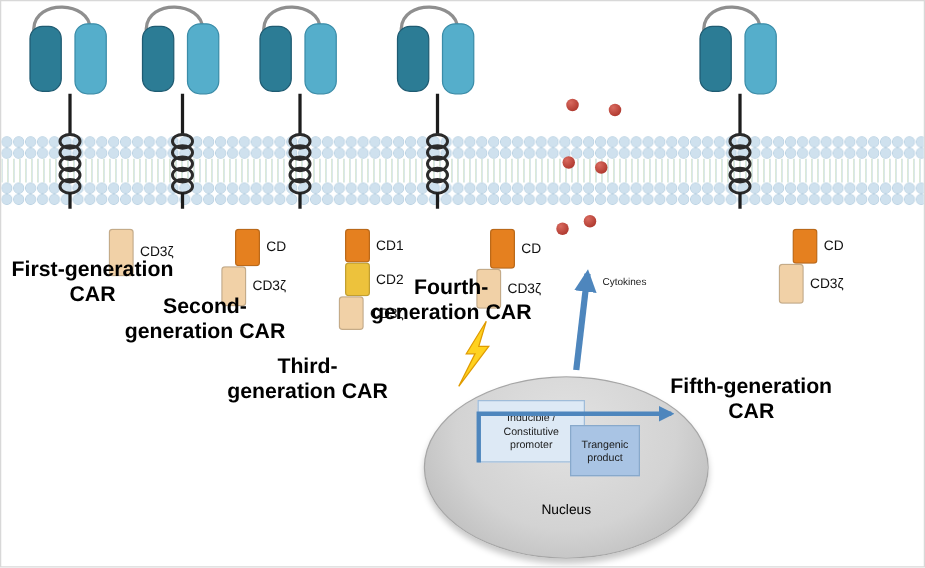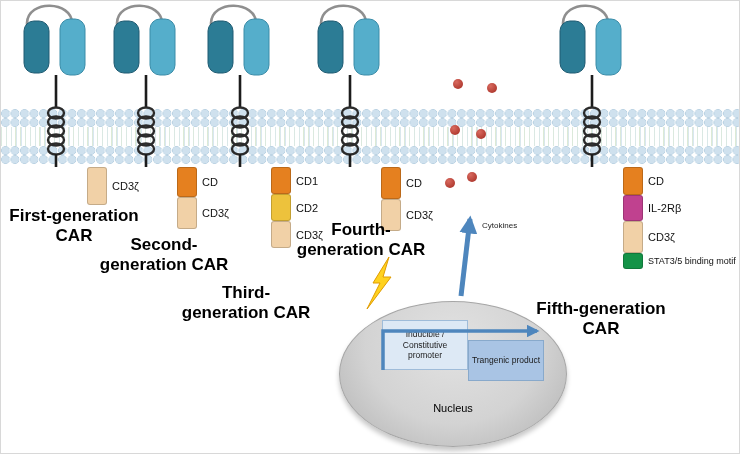--- a/index.html
+++ b/index.html
@@ -10,21 +10,21 @@
   .membrane { position:absolute; left:0; top:108px; width:740px; z-index:1; }
   .heads { height:18px;
     background-image: radial-gradient(circle at 4.5px 4.5px, #cfe1ee 3.6px, #b9d1e2 4.1px, rgba(0,0,0,0) 4.7px);
     background-size: 9.5px 9px; }
   .tails { height:19px;
     background-image: repeating-linear-gradient(90deg, #dcead3 0, #d9e7f1 1.3px, rgba(0,0,0,0) 1.3px, rgba(0,0,0,0) 4.8px); }
 
   
   .car { position:absolute; top:6px; width:90px; z-index:3; }
   .receptor { position:absolute; left:0; top:0; overflow:visible; }
-  .domain-stack { position:absolute; left:31px; top:160px; display:flex; flex-direction:column; align-items:flex-start;padding-left:41px; }
+  .domain-stack { position:absolute; left:31px; top:176px; display:flex; flex-direction:column; align-items:flex-end;padding-left:41px; }
   .dom-row { display:flex; align-items:center; gap:5px; }
   .dom-box { width:20px; border-radius:3px; border:1px solid rgba(0,0,0,0.18); }
   .tan     { background:#f1d1a7; }
   .orange  { background:#e5801f; }
   .yellow  { background:#edc23c; }
   .magenta { background:#c0418f; }
   .green   { background:#149348; }
   .dom-label { font-size:11px; color:#111; white-space:nowrap; }
   .car-title { position:absolute; width:130px; text-align:center; font-size:17px; font-weight:bold; color:#000; line-height:1.18; }
 
@@ -33,21 +33,21 @@
     background: radial-gradient(circle at 35% 30%, #d96a5f, #b03a30 75%); }
   .cytokines-label { position:absolute; left:481px; top:179px; font-size:8px; color:#222; z-index:3;margin-top:41px; }
 
   
   .nucleus { position:absolute; left:338px; top:300px; width:228px; height:146px; border-radius:50%;
     background: radial-gradient(ellipse at 50% 30%, #e2e2e2 0%, #d3d3d3 55%, #b0b0b0 100%);
     border:1px solid #a6a6a6; box-shadow: 0 4px 5px rgba(0,0,0,0.22); z-index:2; }
   .gene-box { position:absolute; display:flex; align-items:center; justify-content:center; text-align:center;
     font-size:8.5px; line-height:1.25; color:#1a1a1a; padding:2px; }
   .promoter { left:42px; top:18px; width:86px; height:50px; background:#dde9f5; border:1px solid #9fbcd9; }
-  .product  { left:128px; top:38px; width:76px; height:41px; background:#a9c4e4; border:1px solid #88a9cb; }
+  .product  { left:116px; top:38px; width:56px; height:41px; background:#a9c4e4; border:1px solid #88a9cb; }
   .nucleus-label { position:absolute; left:0; right:0; top:100px; text-align:center; font-weight:normal; font-size:11px; color:#000; }
 
   .overlay { position:absolute; left:0; top:0; pointer-events:none; z-index:4; }
 </style>
 </head>
 <body>
 
 <div id="canvas">
 
   <div class="membrane">
@@ -192,30 +192,22 @@
         <ellipse cx="41" cy="142" rx="8" ry="5.5"></ellipse>
       </g>
       <line x1="41" y1="147" x2="41" y2="160" stroke="#1c1c1c" stroke-width="2.6"></line>
     </svg>
     <div class="domain-stack">
       <div class="dom-row">
         <div class="dom-box orange" style="height:28px"></div>
         <span class="dom-label">CD</span>
       </div>
       <div class="dom-row">
-        <div class="dom-box magenta" style="height:26px"></div>
-        <span class="dom-label">IL-2Rβ</span>
-      </div>
-      <div class="dom-row">
         <div class="dom-box tan" style="height:32px"></div>
         <span class="dom-label">CD3ζ</span>
-      </div>
-      <div class="dom-row">
-        <div class="dom-box green" style="height:16px"></div>
-        <span class="dom-label" style="font-size:9px">STAT3/5 binding motif</span>
       </div>
     </div>
     <div class="car-title" style="left:-15px; top:292px">Fifth-generation CAR</div>
   </div>
 
   <div class="cytokine" style="left:452px;top:78px"></div>
   <div class="cytokine" style="left:486px;top:82px"></div>
   <div class="cytokine" style="left:449px;top:124px"></div>
   <div class="cytokine" style="left:475px;top:128px"></div>
   <div class="cytokine" style="left:444px;top:177px"></div>

